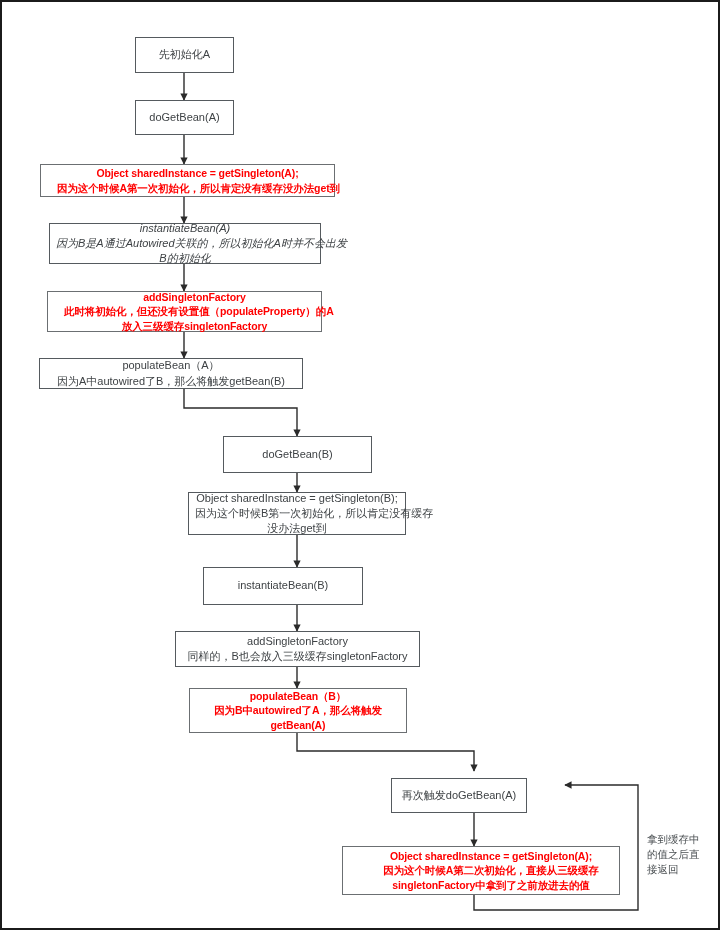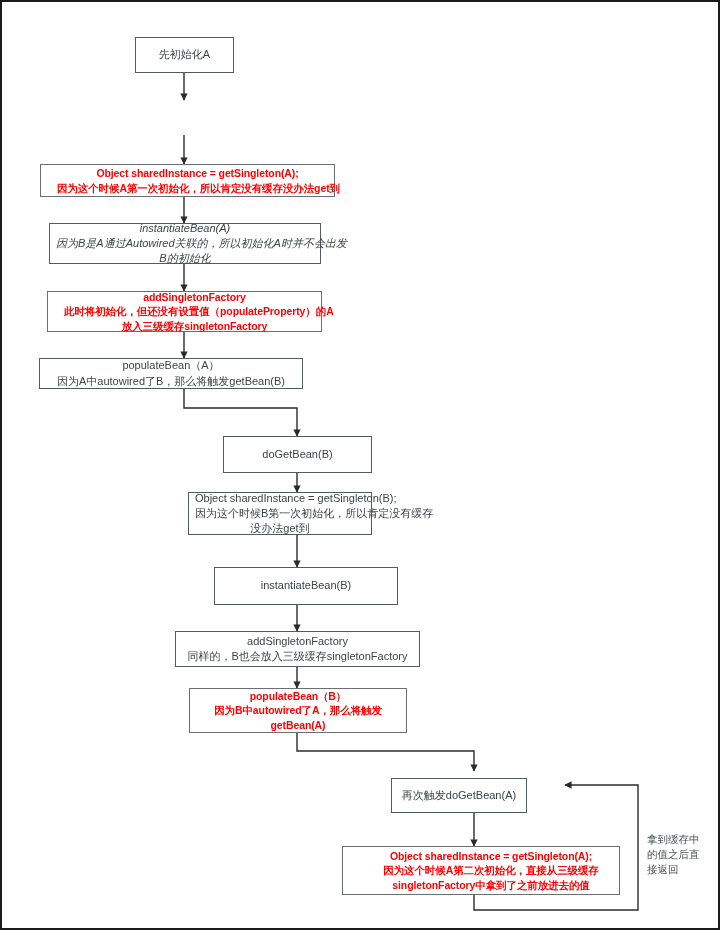--- a/index.html
+++ b/index.html
@@ -112,20 +112,23 @@
       <line x1="472" y1="804" x2="472" y2="844"></line>
 
       <polyline points="472,893 472,908 636,908 636,783 563,783"></polyline>
     </g>
   </svg>
 
   <div class="node black" style="left:133px; top:35px; width:99px; height:36px;">
     <span class="ln">先初始化A</span>
   </div>
 
+  <div class="node black" style="left:133px; top:98px; width:99px; height:35px;">
+    <span class="ln">doGetBean(A)</span>
+  </div>
 
   <div class="node red" style="left:38px; top:162px; width:295px; height:33px;">
     <span class="ln">Object sharedInstance = getSingleton(A);</span>
     <span class="ln">因为这个时候A第一次初始化，所以肯定没有缓存没办法get到</span>
   </div>
 
   <div class="node black" style="left:47px; top:221px; width:272px; height:41px;font-style:italic;">
     <span class="ln">instantiateBean(A)</span>
     <span class="ln">因为B是A通过Autowired关联的，所以初始化A时并不会出发</span>
     <span class="ln">B的初始化</span>
@@ -139,27 +142,27 @@
 
   <div class="node black" style="left:37px; top:356px; width:264px; height:31px;">
     <span class="ln">populateBean（A）</span>
     <span class="ln">因为A中autowired了B，那么将触发getBean(B)</span>
   </div>
 
   <div class="node black" style="left:221px; top:434px; width:149px; height:37px;">
     <span class="ln">doGetBean(B)</span>
   </div>
 
-  <div class="node black" style="left:186px; top:490px; width:184px; height:43px;">
+  <div class="node black" style="left:186px; top:490px; width:218px; height:43px;">
     <span class="ln">Object sharedInstance = getSingleton(B);</span>
     <span class="ln">因为这个时候B第一次初始化，所以肯定没有缓存</span>
     <span class="ln">没办法get到</span>
   </div>
 
-  <div class="node black" style="left:212px; top:565px; width:184px; height:38px;">
+  <div class="node black" style="left:201px; top:565px; width:160px; height:38px;">
     <span class="ln">instantiateBean(B)</span>
   </div>
 
   <div class="node black" style="left:173px; top:629px; width:245px; height:36px;">
     <span class="ln">addSingletonFactory</span>
     <span class="ln">同样的，B也会放入三级缓存singletonFactory</span>
   </div>
 
   <div class="node red" style="left:187px; top:686px; width:218px; height:45px;align-items:flex-end;">
     <span class="ln">populateBean（B）</span>

